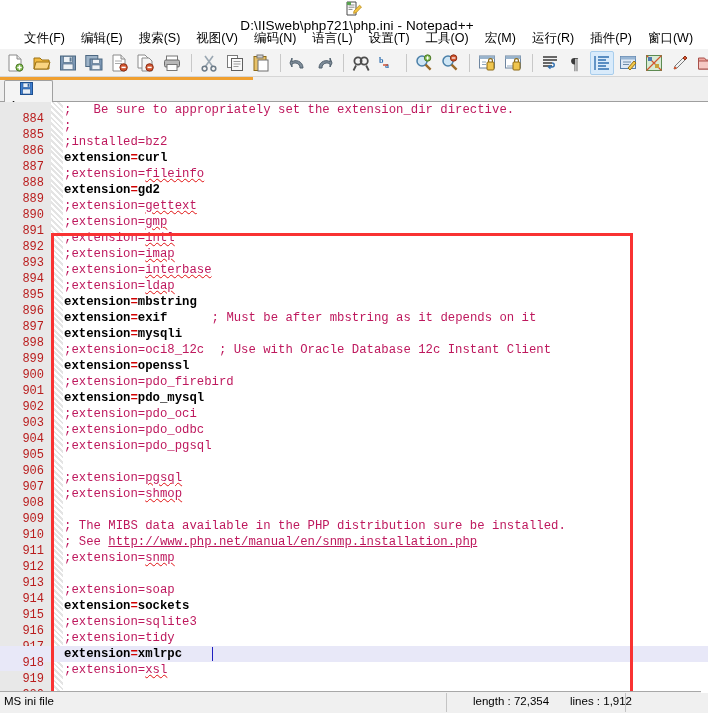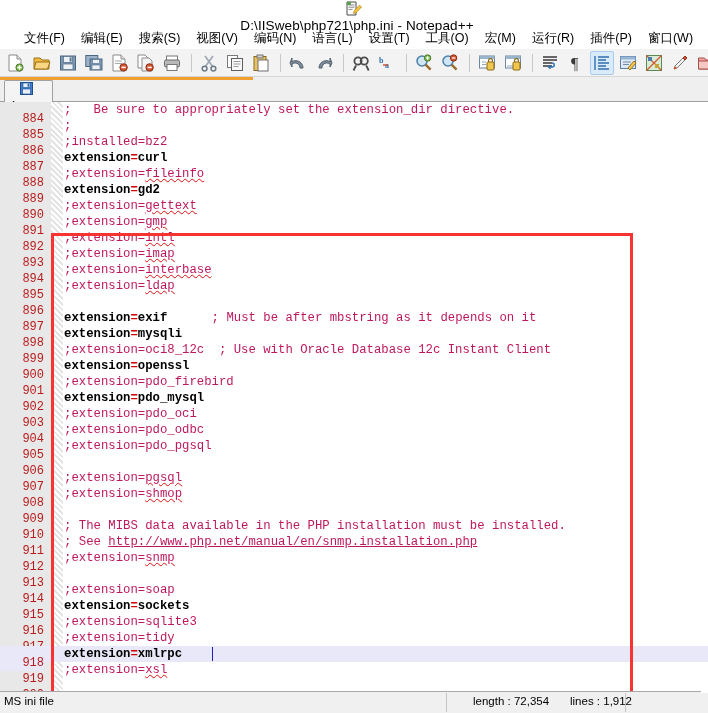--- a/index.html
+++ b/index.html
@@ -325,35 +325,35 @@
         <div class="row"><span class="lnum">886</span><span class="txt"><span class="cmt">;installed=bz2</span></span></div>
         <div class="row"><span class="lnum">887</span><span class="txt"><span class="kw">extension</span><span class="eq">=</span><span class="val">curl</span></span></div>
         <div class="row"><span class="lnum">888</span><span class="txt"><span class="cmt">;extension=</span><span class="cmt sq">fileinfo</span></span></div>
         <div class="row"><span class="lnum">889</span><span class="txt"><span class="kw">extension</span><span class="eq">=</span><span class="val">gd2</span></span></div>
         <div class="row"><span class="lnum">890</span><span class="txt"><span class="cmt">;extension=</span><span class="cmt sq">gettext</span></span></div>
         <div class="row"><span class="lnum">891</span><span class="txt"><span class="cmt">;extension=</span><span class="cmt sq">gmp</span></span></div>
         <div class="row"><span class="lnum">892</span><span class="txt"><span class="cmt">;extension=</span><span class="cmt sq">intl</span></span></div>
         <div class="row"><span class="lnum">893</span><span class="txt"><span class="cmt">;extension=</span><span class="cmt sq">imap</span></span></div>
         <div class="row"><span class="lnum">894</span><span class="txt"><span class="cmt">;extension=</span><span class="cmt sq">interbase</span></span></div>
         <div class="row"><span class="lnum">895</span><span class="txt"><span class="cmt">;extension=</span><span class="cmt sq">ldap</span></span></div>
-        <div class="row"><span class="lnum">896</span></div>
+        <div class="row"><span class="lnum">896</span><span class="txt"><span class="kw">extension</span><span class="eq">=</span><span class="val">mbstring</span></span></div>
         <div class="row"><span class="lnum">897</span><span class="txt"><span class="kw">extension</span><span class="eq">=</span><span class="val">exif</span><span class="cmt">      ; Must be after mbstring as it depends on it</span></span></div>
         <div class="row"><span class="lnum">898</span><span class="txt"><span class="kw">extension</span><span class="eq">=</span><span class="val">mysqli</span></span></div>
         <div class="row"><span class="lnum">899</span><span class="txt"><span class="cmt">;extension=oci8_12c  ; Use with Oracle Database 12c Instant Client</span></span></div>
         <div class="row"><span class="lnum">900</span><span class="txt"><span class="kw">extension</span><span class="eq">=</span><span class="val">openssl</span></span></div>
         <div class="row"><span class="lnum">901</span><span class="txt"><span class="cmt">;extension=pdo_firebird</span></span></div>
         <div class="row"><span class="lnum">902</span><span class="txt"><span class="kw">extension</span><span class="eq">=</span><span class="val">pdo_mysql</span></span></div>
         <div class="row"><span class="lnum">903</span><span class="txt"><span class="cmt">;extension=pdo_oci</span></span></div>
         <div class="row"><span class="lnum">904</span><span class="txt"><span class="cmt">;extension=pdo_odbc</span></span></div>
         <div class="row"><span class="lnum">905</span><span class="txt"><span class="cmt">;extension=pdo_pgsql</span></span></div>
         <div class="row"><span class="lnum">906</span></div>
         <div class="row"><span class="lnum">907</span><span class="txt"><span class="cmt">;extension=</span><span class="cmt sq">pgsql</span></span></div>
         <div class="row"><span class="lnum">908</span><span class="txt"><span class="cmt">;extension=</span><span class="cmt sq">shmop</span></span></div>
         <div class="row"><span class="lnum">909</span><span class="txt"></span></div>
-        <div class="row"><span class="lnum">910</span><span class="txt"><span class="cmt">; The MIBS data available in the PHP installation must be installed.</span></span></div>
+        <div class="row"><span class="lnum">910</span><span class="txt"><span class="cmt">; The MIBS data available in the PHP distribution sure be installed.</span></span></div>
         <div class="row"><span class="lnum">911</span><span class="txt"><span class="cmt">; See </span><span class="cmt lnk">http://www.php.net/manual/en/snmp.installation.php</span></span></div>
         <div class="row"><span class="lnum">912</span><span class="txt"><span class="cmt">;extension=</span><span class="cmt sq">snmp</span></span></div>
         <div class="row"><span class="lnum">913</span><span class="txt"></span></div>
         <div class="row"><span class="lnum">914</span><span class="txt"><span class="cmt">;extension=soap</span></span></div>
         <div class="row"><span class="lnum">915</span><span class="txt"><span class="kw">extension</span><span class="eq">=</span><span class="val">sockets</span></span></div>
         <div class="row"><span class="lnum">916</span><span class="txt"><span class="cmt">;extension=sqlite3</span></span></div>
         <div class="row"><span class="lnum">917</span><span class="txt"><span class="cmt">;extension=tidy</span></span></div>
         <div class="row cur"><span class="lnum">918</span><span class="txt"><span class="kw">extension</span><span class="eq">=</span><span class="val">xmlrpc</span></span><span class="caret" style="left: 212px;"></span></div>
         <div class="row"><span class="lnum">919</span><span class="txt"><span class="cmt">;extension=</span><span class="cmt sq">xsl</span></span></div>
         <div class="row"><span class="lnum">920</span><span class="txt"></span></div>

